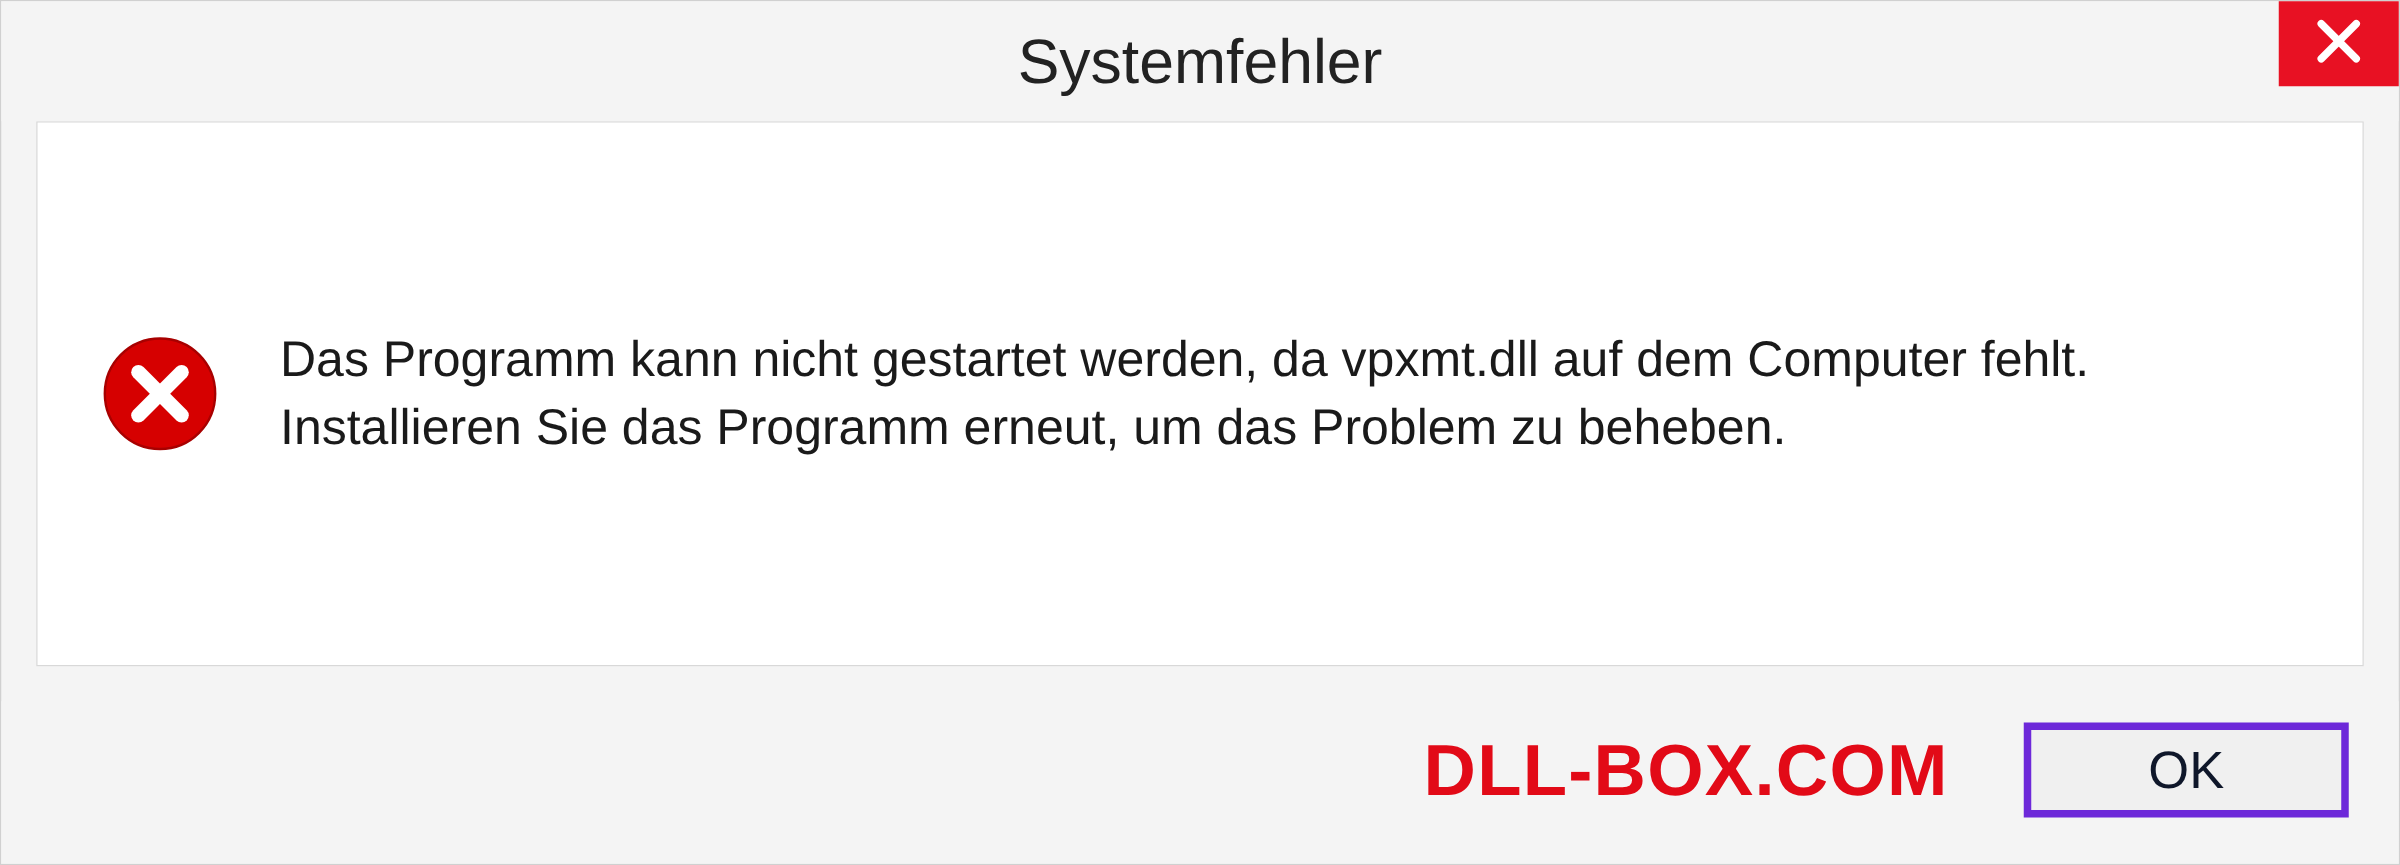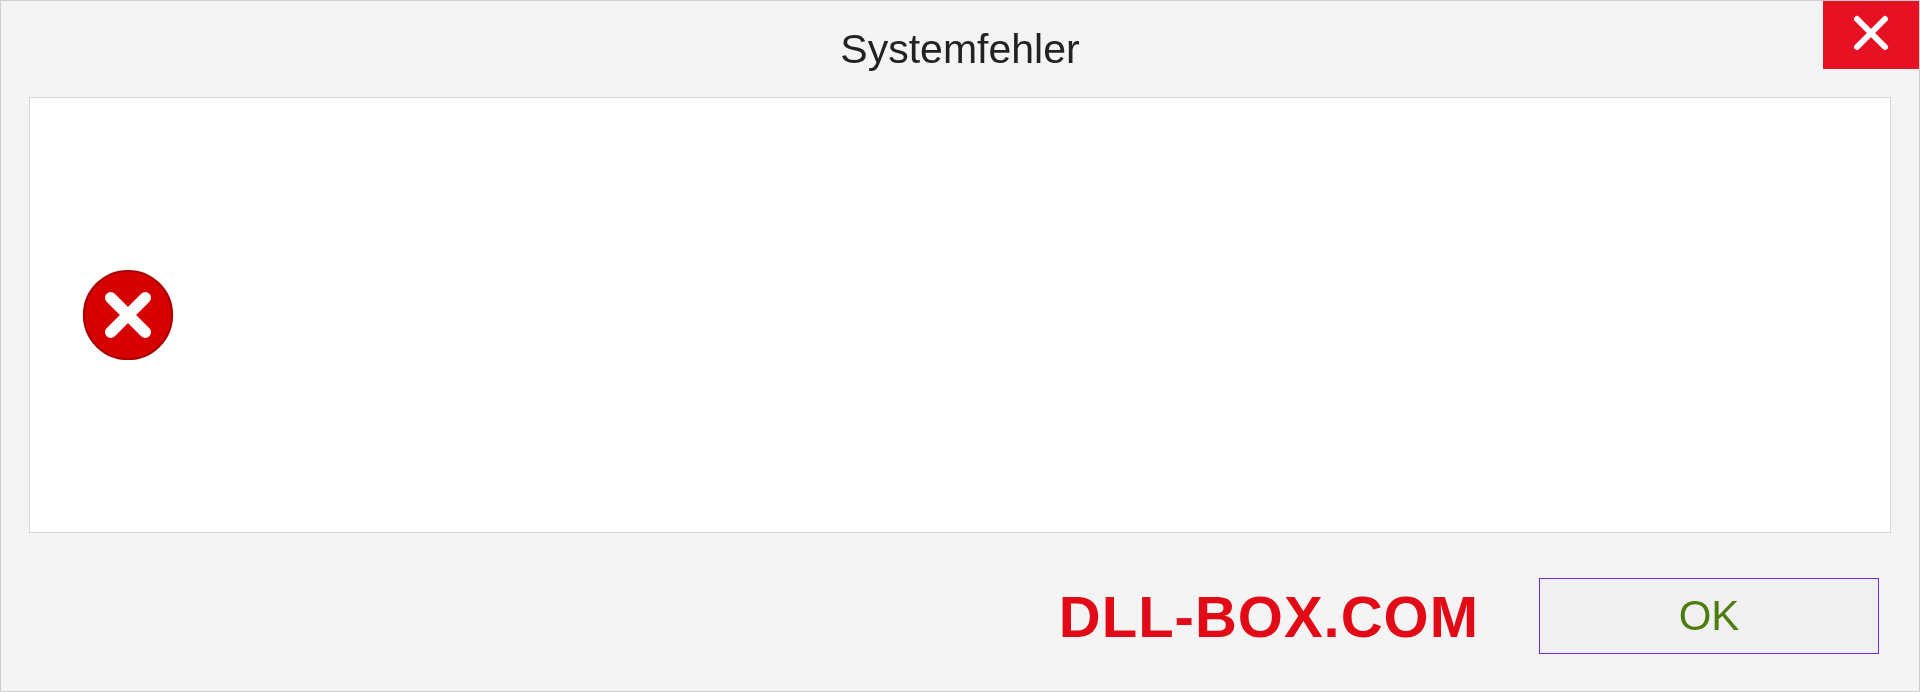--- a/index.html
+++ b/index.html
@@ -25,21 +25,21 @@
     }
     .titlebar {
       height: 96px;
       display: flex;
       align-items: center;
       justify-content: center;
       position: relative;
       background: #f4f4f4;
     }
     .title-text {
-      font-size: 41px;
+      font-size: 50px;
       color: #222222;
       font-weight: normal;
     }
     .close-button {
       position: absolute;
       right: 0;
       top: 0;
       width: 96px;
       height: 68px;
       background: #e81123;
@@ -87,26 +87,26 @@
       gap: 60px;
     }
     .watermark {
       font-size: 58px;
       font-weight: 900;
       color: #e20a17;
       letter-spacing: 1px;
       font-family: Arial, Helvetica, sans-serif;
     }
     .ok-button {
-      width: 340px;
+      width: 260px;
       height: 76px;
       background: #f0f0f0;
-      border: 1px solid #6d28d9;
+      border: 6px solid #6d28d9;
       font-size: 42px;
-      color: #4d7c0f;
+      color: #0f172a;
       cursor: pointer;
       display: flex;
       align-items: center;
       justify-content: center;
       font-family: Arial, Helvetica, sans-serif;
     }
   </style>
 </head>
 <body>
 
@@ -126,20 +126,21 @@
 
   <div class="content-panel">
     <div class="error-icon">
       <svg viewBox="0 0 100 100">
         <circle cx="50" cy="50" r="46" fill="#d60000" stroke="#a80000" stroke-width="2"></circle>
         <circle cx="50" cy="50" r="40" fill="none" stroke="#ffffff" stroke-width="0"></circle>
         <line x1="32" y1="32" x2="68" y2="68" stroke="#ffffff" stroke-width="12" stroke-linecap="round"></line>
         <line x1="68" y1="32" x2="32" y2="68" stroke="#ffffff" stroke-width="12" stroke-linecap="round"></line>
       </svg>
     </div>
+    <div class="error-message">Das Programm kann nicht gestartet werden, da vpxmt.dll auf dem Computer fehlt. Installieren Sie das Programm erneut, um das Problem zu beheben.</div>
   </div>
 
   <div class="footer">
     <div class="watermark">DLL-BOX.COM</div>
     <div class="ok-button">
       <span>OK</span>
     </div>
   </div>
 
 </div>

